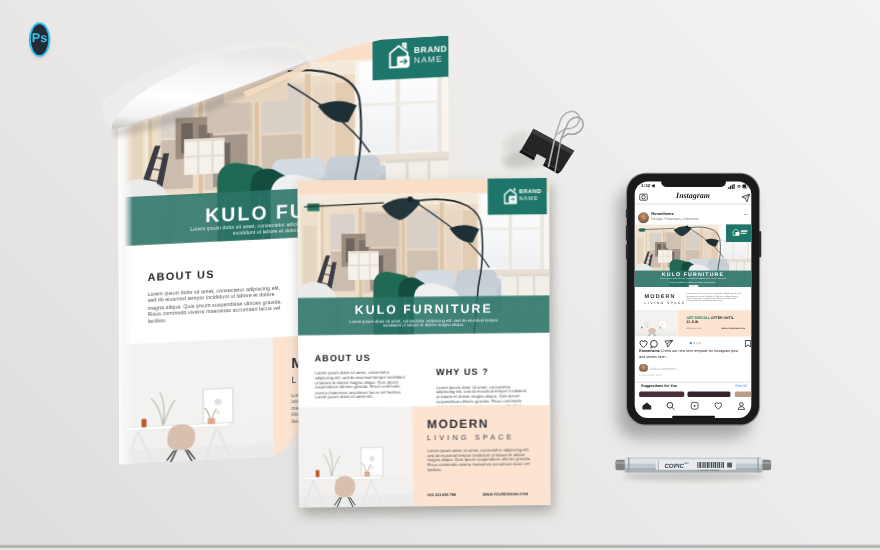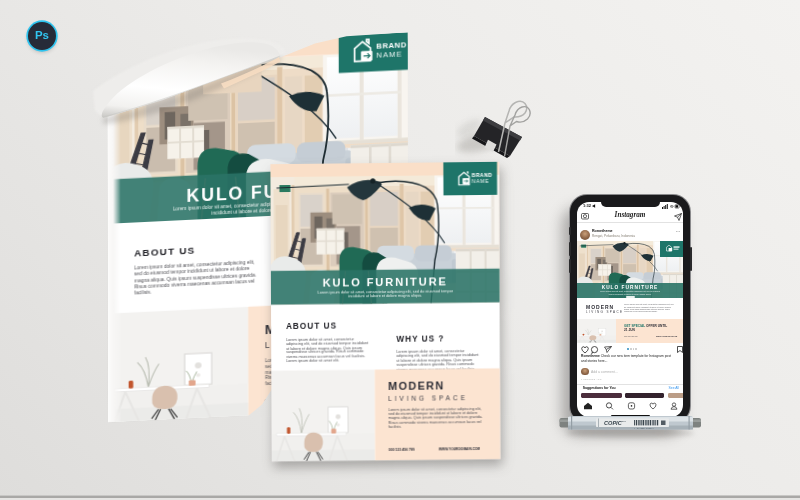--- a/index.html
+++ b/index.html
@@ -260,21 +260,21 @@
     <path d="M30 25 L67 45 L65 48.5 L28 28.5 Z" fill="#3d3d40"></path>
     <path d="M19 44 L55 64 L52 66 L17 46.5 Z" fill="#161619"></path>
     <path d="M33 47.8 L41.5 52.4 L38 59.9 L29.5 55.4 Z" fill="#dedddb"></path>
 
     <path d="M50 31 L54 19 Q55.5 13 60.5 10.5 Q66.5 7.5 70 11.5 Q73.5 16 70 21 Q66 25.5 59 25 L50 31 L43.5 60" fill="none" stroke="#b5b5b3" stroke-width="1.5"></path>
     <path d="M55 34 L60 23 Q62 16.5 67 15 Q72.5 13.5 74.5 18 Q76.5 23 72.5 27 Q67.5 31.5 61.5 29.5 L55 34 L49.5 64.5" fill="none" stroke="#a2a2a0" stroke-width="1.4"></path>
   </svg>
 </div>
 
 <div class="abs" id="phone" style="left:570px;top:158px;width:120px;height:228px;background:#1a1a1c;border-radius:17px;
-     box-shadow:0 0 0 1px #8a8a8c, -8px 12px 14px rgba(50,48,46,0.36);margin-top:37px;">
+     box-shadow:0 0 0 1px #8a8a8c, -8px 12px 14px rgba(50,48,46,0.36);">
 
   <div class="abs" style="left:7px;top:6.5px;width:106px;height:215px;background:#ffffff;border-radius:12px;overflow:hidden;">
 
     <div class="abs" style="left:6px;top:1.5px;font-weight:bold;font-size:4px;color:#111;">1:32 ◀</div>
     <svg class="abs" style="left:85px;top:2px" width="18" height="5" viewBox="0 0 18 5">
       <rect x="0" y="3" width="1" height="2" fill="#111"></rect>
         <rect x="1.6" y="2" width="1" height="3" fill="#111"></rect>
         <rect x="3.2" y="1" width="1" height="4" fill="#111"></rect>
         <rect x="4.8" y="0" width="1" height="5" fill="#111"></rect>
       <path d="M8 2.4 Q9.8 0.8 11.6 2.4 M8.8 3.4 Q9.8 2.5 10.8 3.4" stroke="#111" stroke-width="0.7" fill="none"></path>
@@ -410,16 +410,16 @@
         <rect x="99.9" y="15" width="0.7" height="5.4"></rect>
         <rect x="101.3" y="15" width="1.2" height="5.4"></rect>
         <rect x="103.3" y="15" width="0.8" height="5.4"></rect>
         <rect x="104.9" y="15" width="1.3" height="5.4"></rect>
     </g>
     <text x="82" y="23.6" font-family="Liberation Mono" font-size="2.2" fill="#4a555c">4 511338 002049</text>
     <rect x="109" y="15.5" width="4.5" height="4.5" fill="#39444c" opacity="0.85"></rect>
   </svg>
 </div>
 
-<div class="abs" style="left:28px;top:22px;width:28px;height:28px;border-radius:50%;background:#262b38;
+<div class="abs" style="left:28px;top:22px;width:16px;height:28px;border-radius:50%;background:#262b38;
      box-shadow:0 0 0 1.7px #2ec4ef, 0 2px 4px rgba(0,0,0,0.22);">
   <div style="text-align:center;margin-top:6.5px;font-weight:bold;font-size:11.5px;color:#31c5f0;">Ps</div>
 </div>
 
 </body></html>

